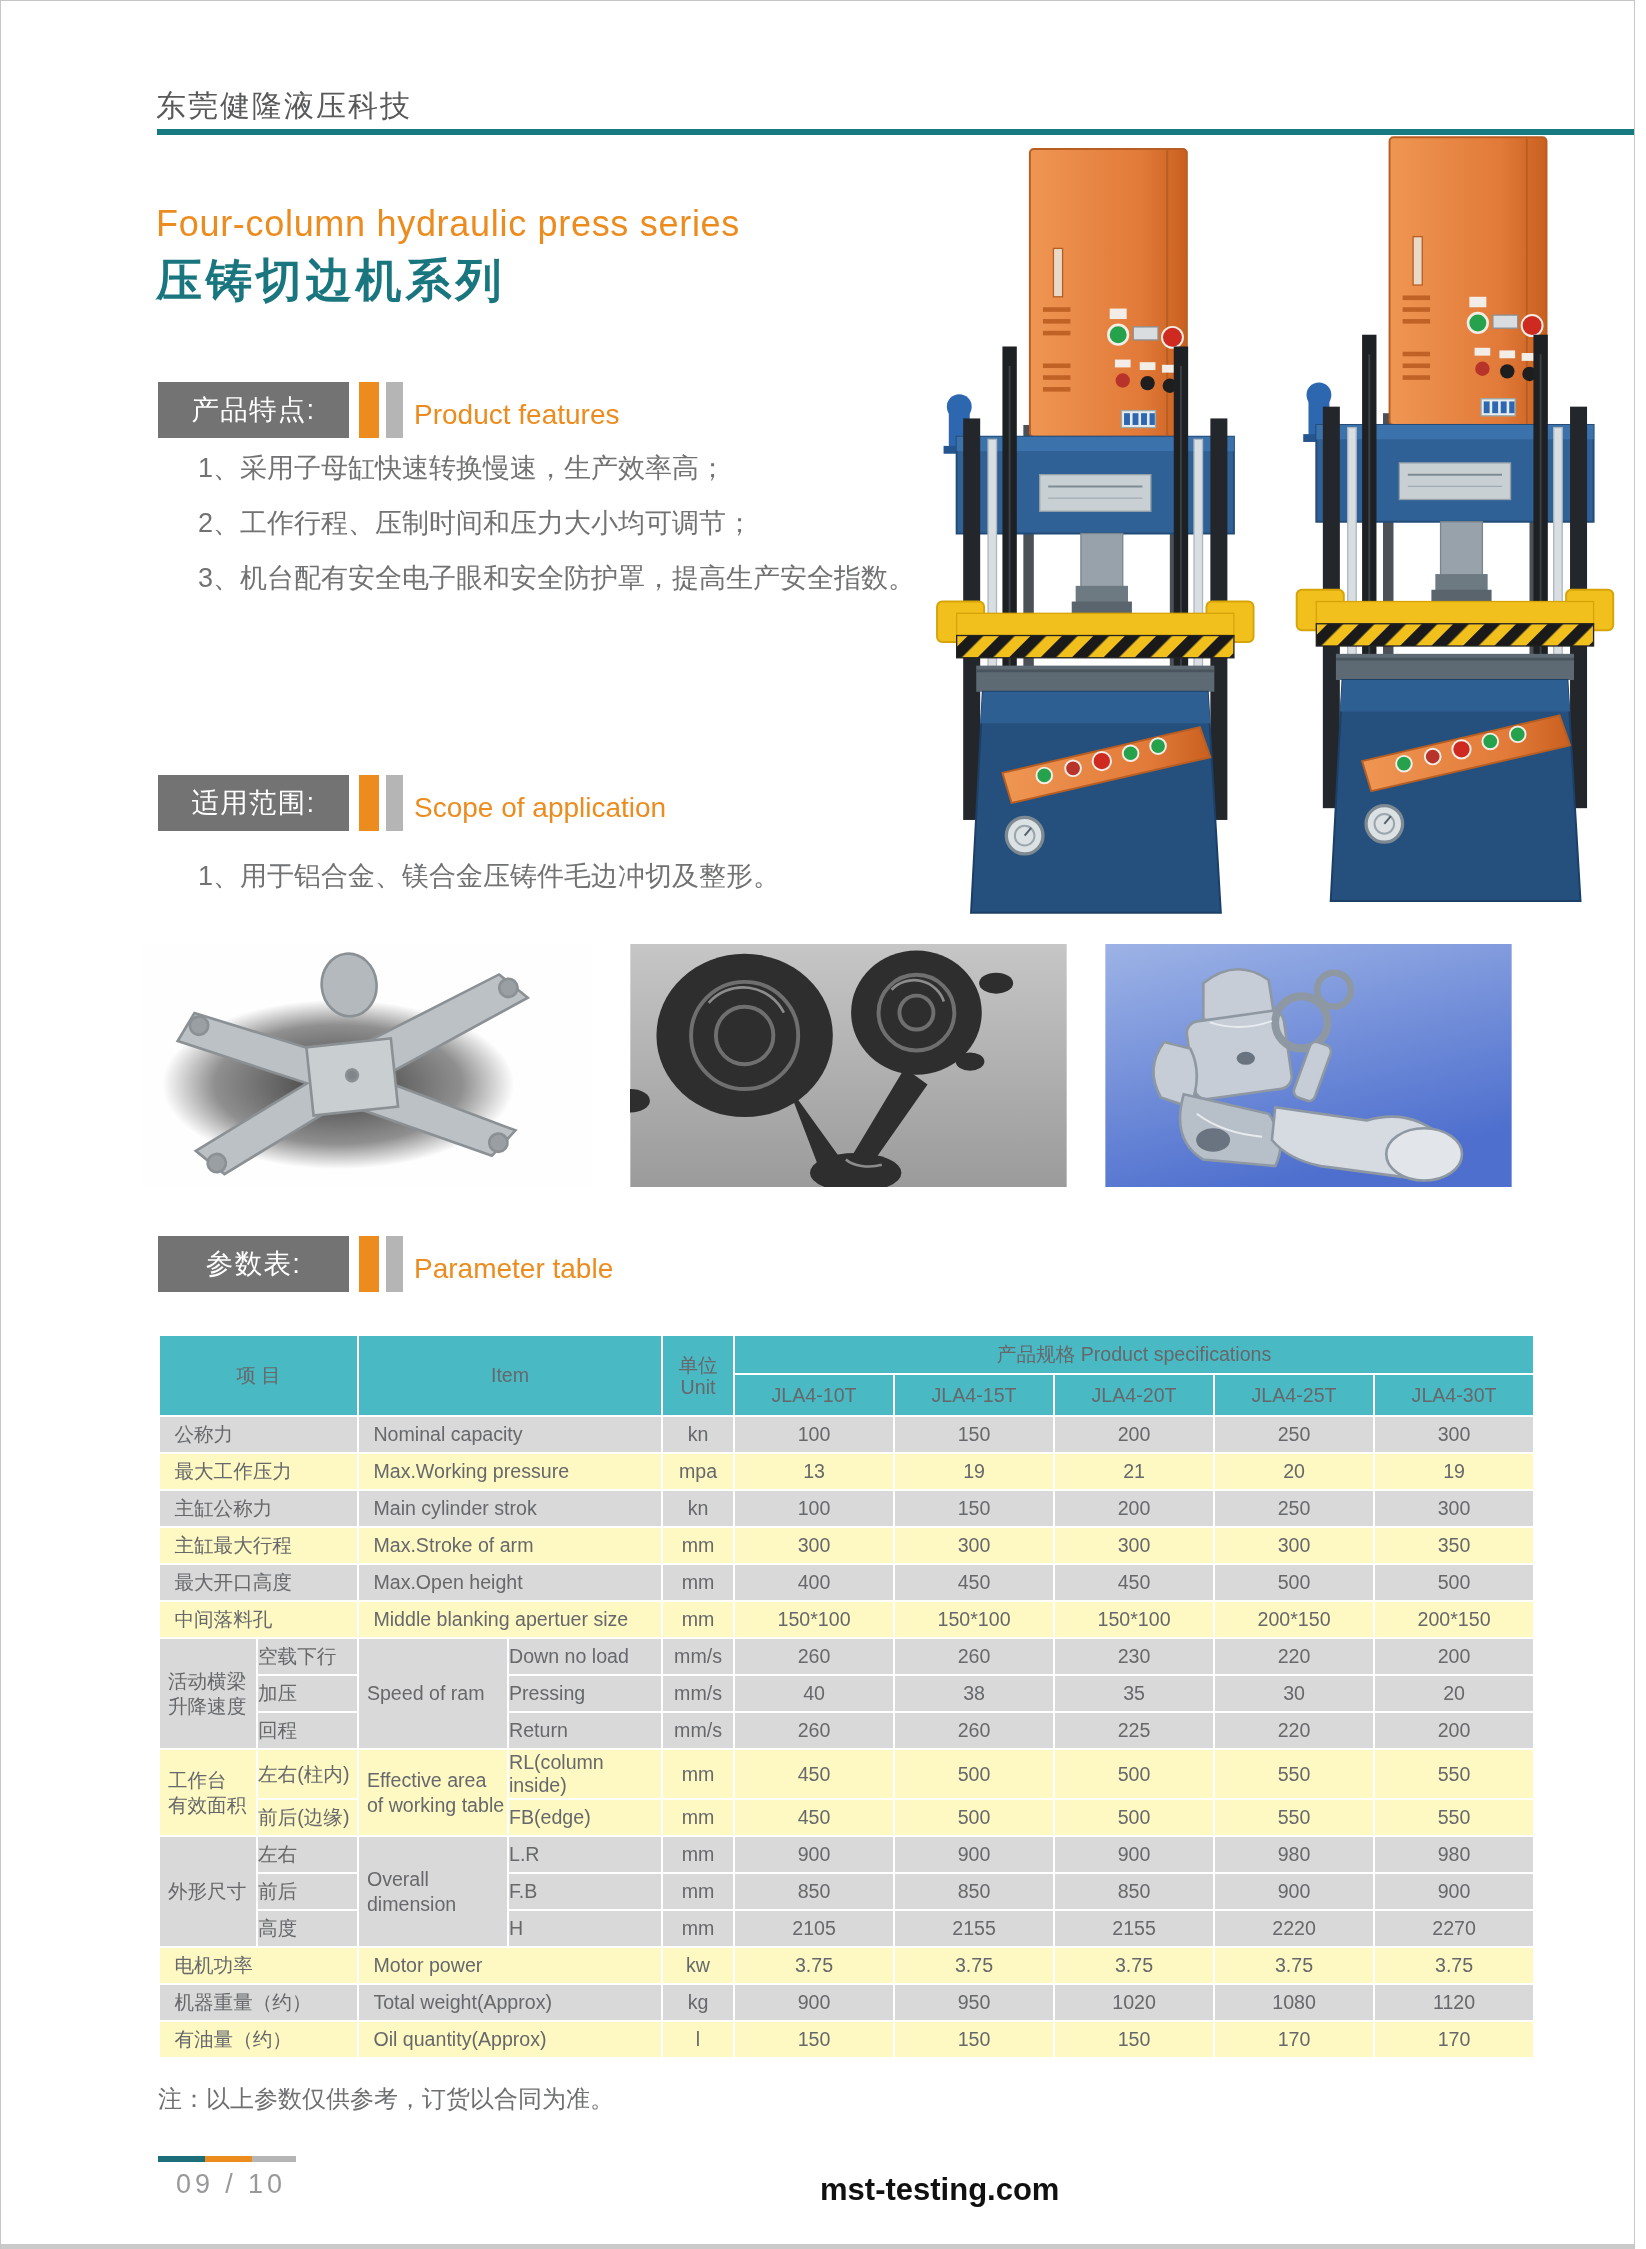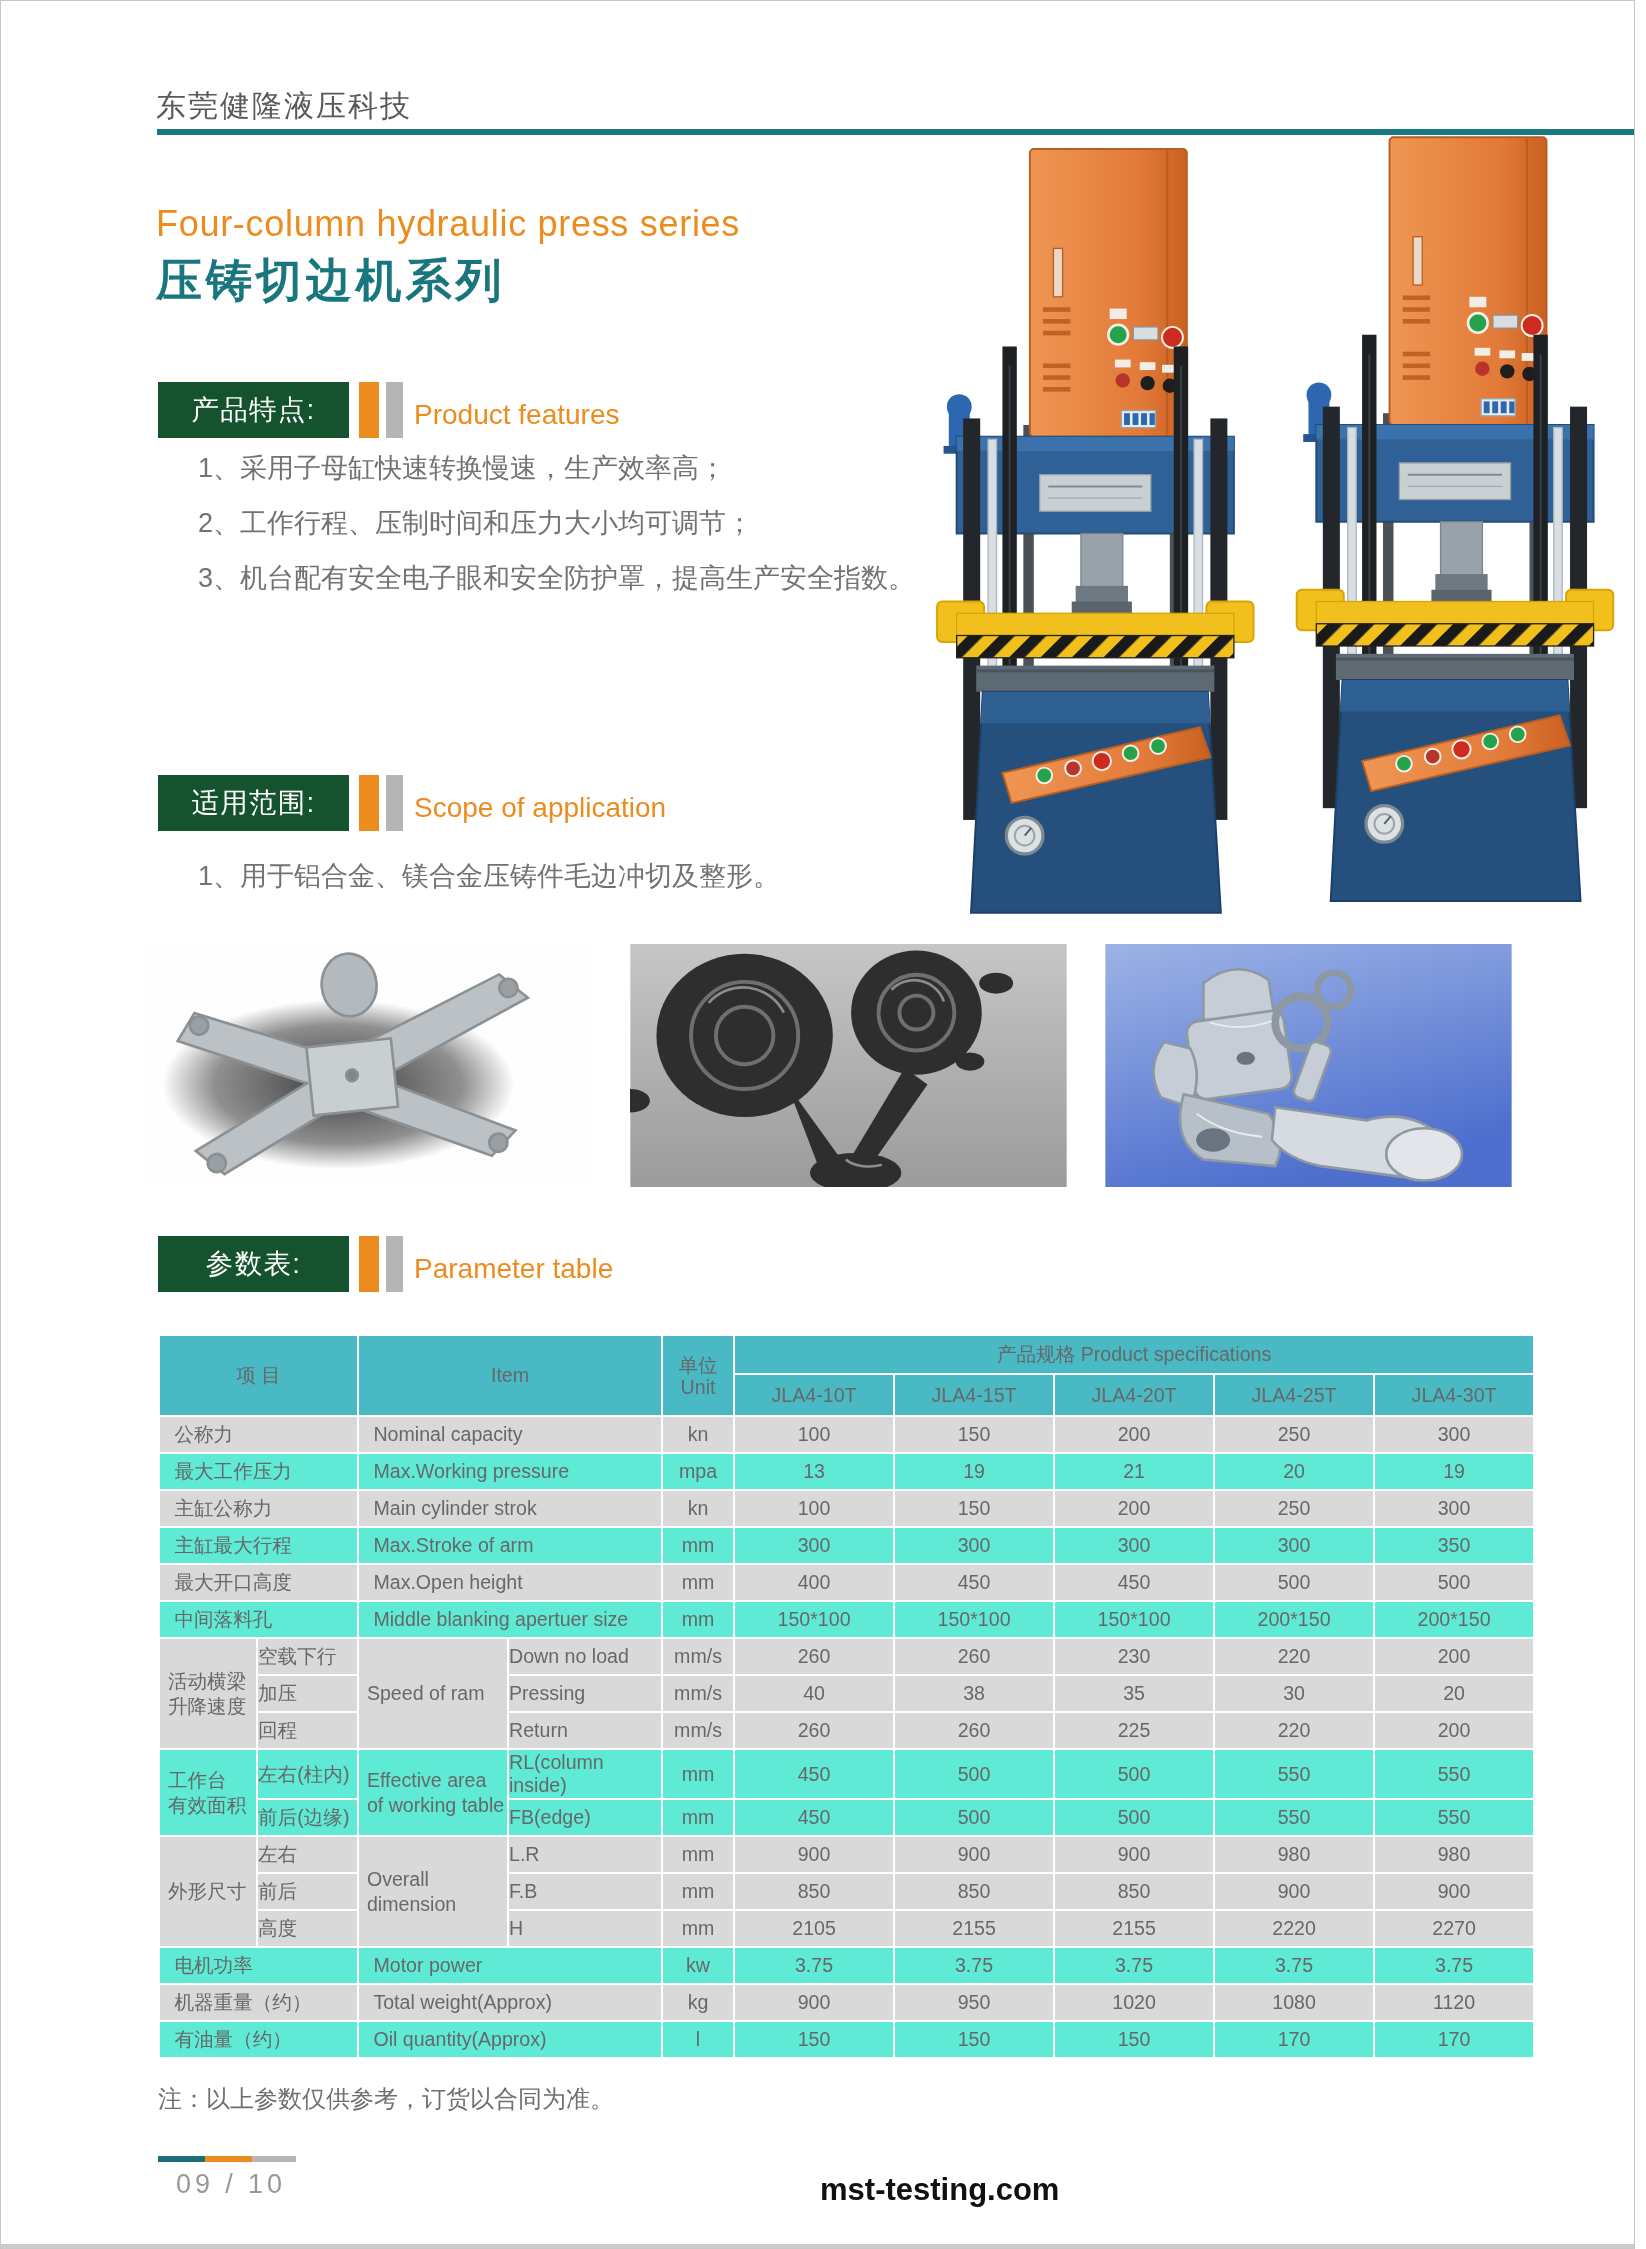--- a/index.html
+++ b/index.html
@@ -7,21 +7,21 @@
         border:1.3px solid #C6C6C6;overflow:hidden;}
   .abs{position:absolute;}
 
   .company{left:155px;top:85px;font-size:30px;color:#58595B;letter-spacing:2px;}
   .rule{left:156px;top:128px;width:1488px;height:5.9px;background:#187A81;}
 
   .title-en{left:155px;top:202px;font-size:36px;color:#EC8C1E;letter-spacing:0.7px;}
   .title-cn{left:155px;top:249px;font-size:46px;color:#19767F;font-weight:bold;letter-spacing:3.9px;}
 
   .section-head{position:absolute;left:157px;width:785px;height:56px;}
-  .badge{position:absolute;left:0;top:0;width:191px;height:56px;background:#14532d;color:#ffffff;
+  .badge{position:absolute;left:0;top:0;width:191px;height:56px;background:#737373;color:#ffffff;
          font-size:27.5px;display:flex;align-items:center;justify-content:center;letter-spacing:1.3px;}
   .bar-o{position:absolute;left:201px;top:0;width:19.6px;height:56px;background:#EC8C1E;}
   .bar-g{position:absolute;left:228px;top:0;width:17px;height:56px;background:#B5B5B5;}
   .sec-title{position:absolute;left:256px;top:17px;font-size:28px;color:#EC8C1E;}
 
   .text-list{position:absolute;font-size:27px;color:#717274;line-height:55px;white-space:nowrap;margin-left:40px;}
   .feat-list{left:157px;top:440px;}
   .scope-list{left:157px;top:848px;}
 
   .machines{left:911px;top:131px;width:721px;height:788px;}
@@ -32,21 +32,21 @@
   .photo3{left:1104px;width:407px;}
 
   .tablewrap{left:157px;top:1333px;width:1374px;}
   table.params{border-collapse:collapse;table-layout:fixed;width:1374px;}
   table.params th,table.params td{border:2px solid #ffffff;overflow:hidden;vertical-align:middle;
       color:#66686B;font-size:19.6px;box-sizing:border-box;}
   table.params thead th{background:#49B9C4;font-weight:normal;}
   table.params thead tr.h1 th{height:39px;}
   table.params thead tr.h2 th{height:42px;}
   table.params tbody tr{height:37px;}
-  tr.r-teal td{background:#5eead4;}
+  tr.r-teal td{background:#fef9c3;}
   tr.r-gray td{background:#D9D9D9;}
   td.left{text-align:left;padding-left:14.4px;}
   td.center,th{text-align:center;}
   td.group{white-space:pre-line;text-align:left;padding-left:7.9px;line-height:25px;}
   td.sub{text-align:left;padding-left:0;font-size:18.3px;}
   .unitcell{line-height:22px;}
 
   .note{left:157px;top:2082px;font-size:24px;color:#6E6F71;}
   .tricolor{left:157px;top:2155px;width:139px;height:5.9px;display:flex;}
   .tricolor .t{width:47px;height:5.9px;background:#1C6E7A;}

